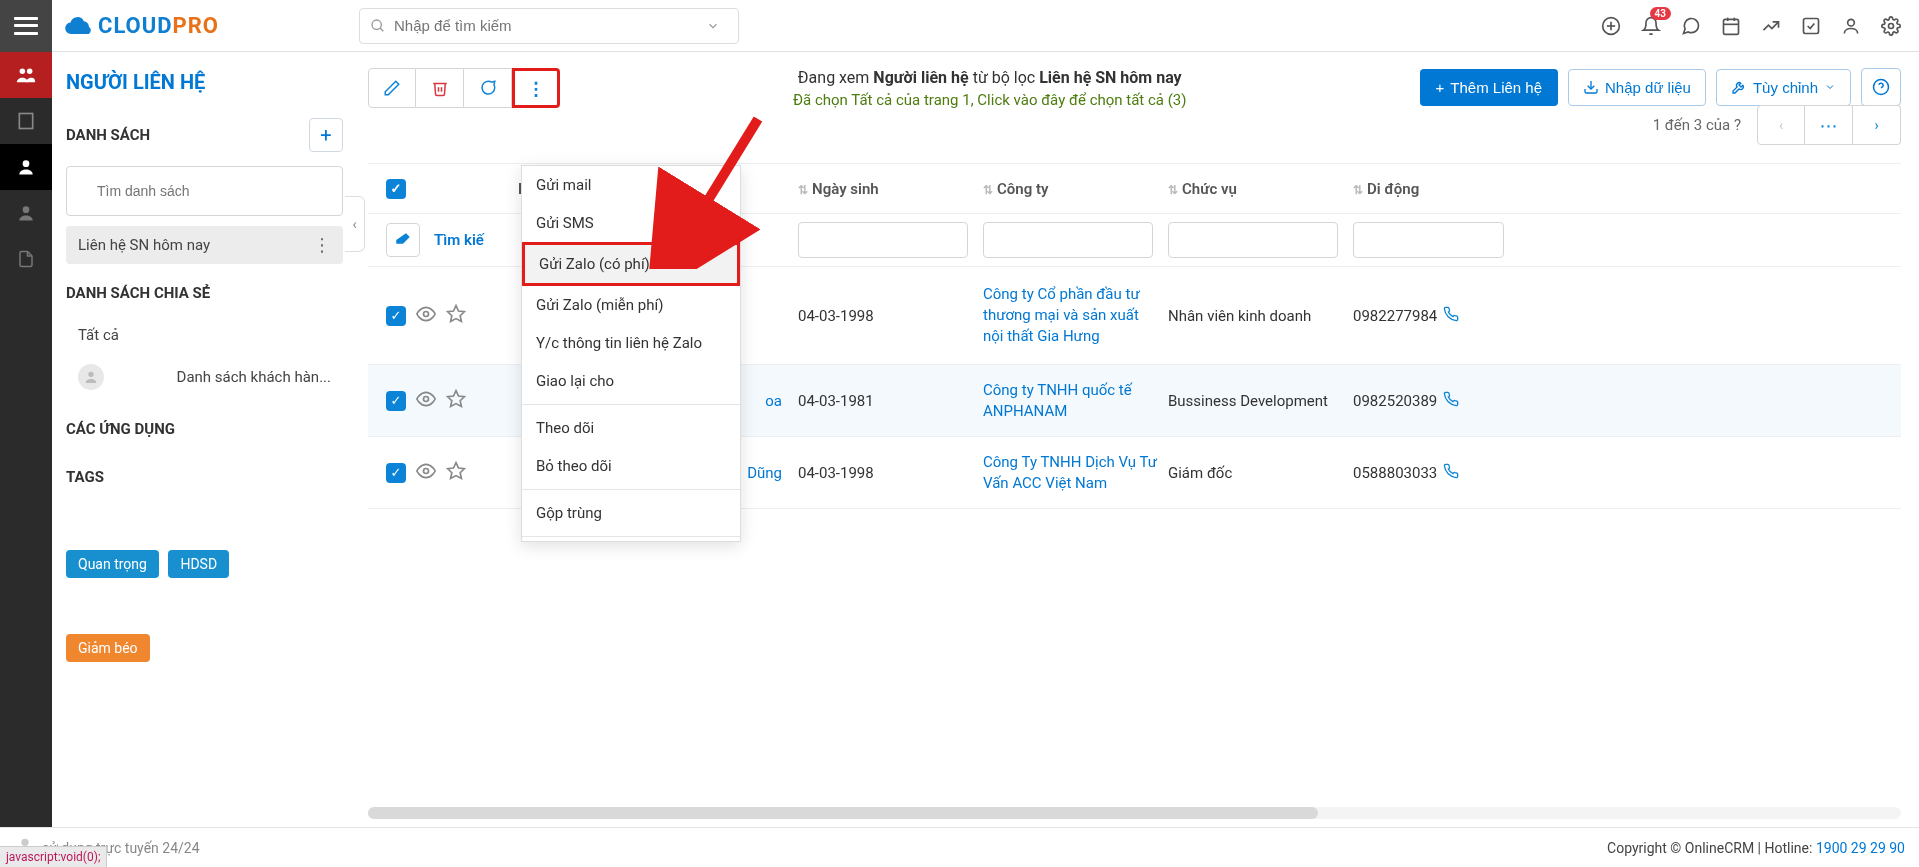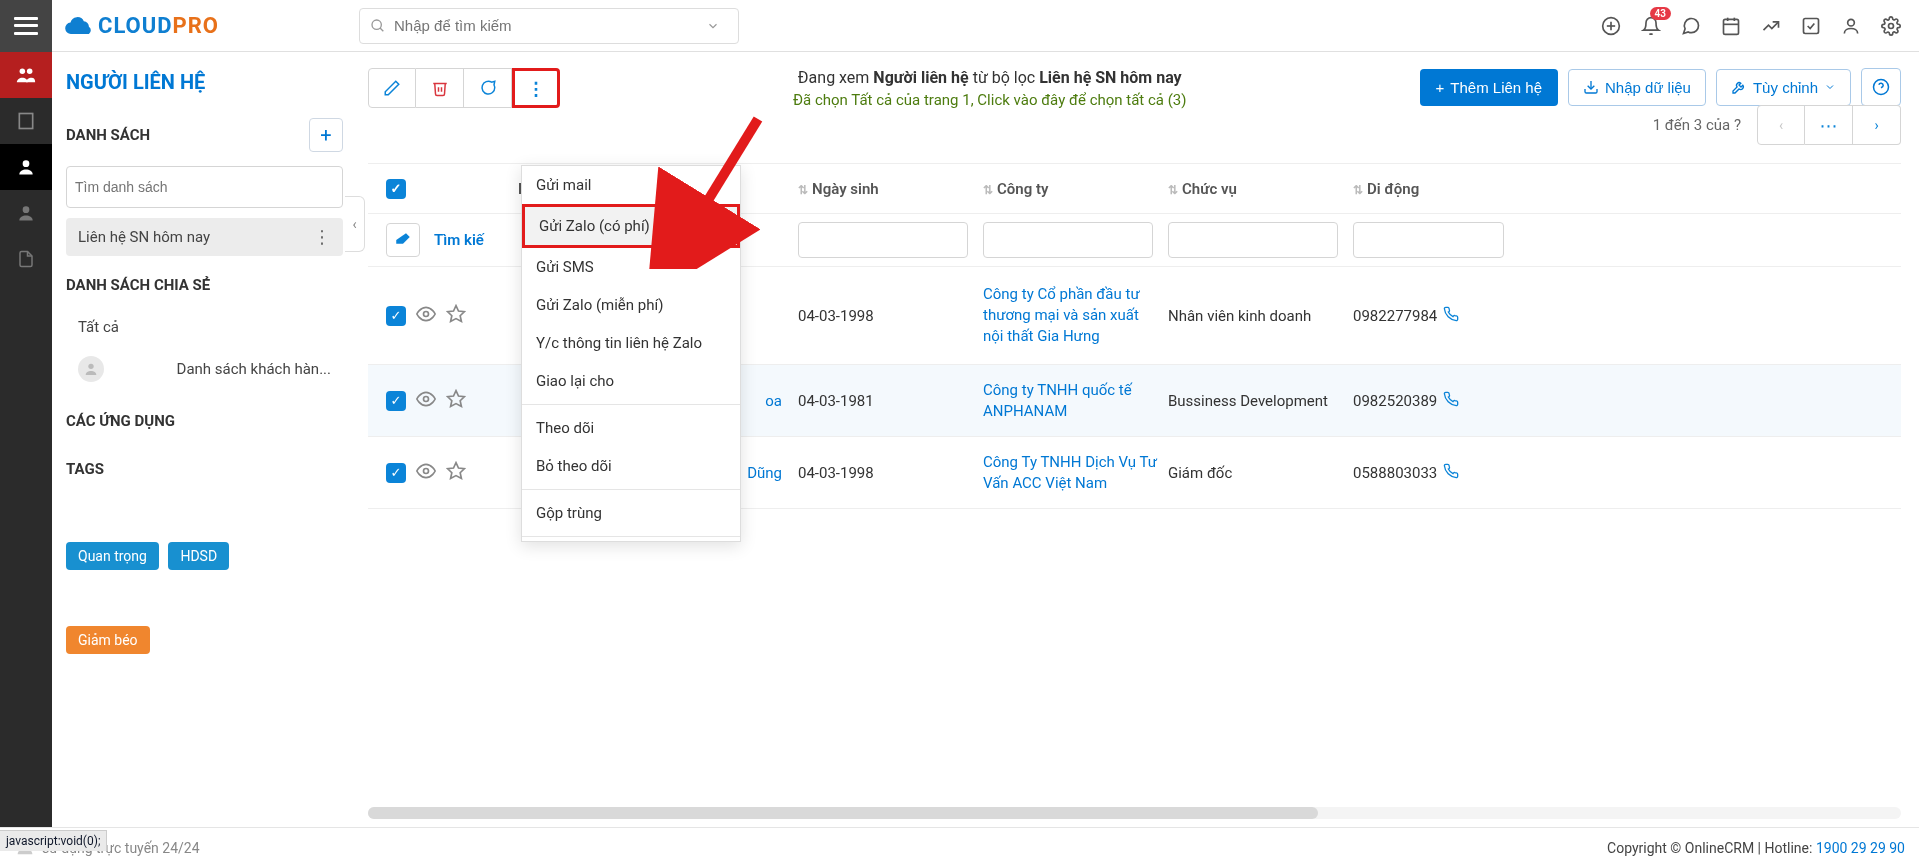--- a/index.html
+++ b/index.html
@@ -27,21 +27,21 @@
   .rail-item { width: 52px; height: 46px; display: flex; align-items: center; justify-content: center; color: #aaa; cursor: pointer; }
   .rail-item.active { background: #b51f1f; color: #fff; }
   .rail-item.dark { background: #000; }
   
   
   .sidebar { position: fixed; top: 52px; left: 52px; width: 305px; bottom: 40px; padding: 18px 14px 10px 14px; overflow-y: auto; }
   .module-title { color: #0078d4; font-size: 20px; font-weight: 700; margin-bottom: 24px; }
   .section-row { display: flex; align-items: center; justify-content: space-between; margin-bottom: 14px; }
   .section-title { font-weight: 700; font-size: 15px; color: #333; }
   .add-btn { width: 34px; height: 34px; border: 1px solid #cfd8e3; border-radius: 4px; display: flex; align-items: center; justify-content: center; color: #0078d4; font-size: 20px; cursor: pointer; }
-  .search-list { width: 100%; height: 42px; border: 1px solid #d5d5d5; border-radius: 4px; padding: 0 8px; font-size: 14px; margin-bottom: 10px; outline: none; }
+  .search-list { width: 100%; height: 50px; border: 1px solid #d5d5d5; border-radius: 4px; padding: 0 30px; font-size: 14px; margin-bottom: 10px; outline: none; }
   .list-item { padding: 10px 12px; border-radius: 4px; display: flex; align-items: center; justify-content: space-between; font-size: 15px; color: #444; }
   .list-item.active { background: #ececec; }
   .dots-v { color: #666; font-size: 18px; line-height: 1; cursor: pointer; }
   .avatar-circle { width: 26px; height: 26px; border-radius: 50%; background: #e8e8e8; display: inline-flex; align-items: center; justify-content: center; margin-right: 8px; color:#bbb;}
   .flex-row { display: flex; align-items: center; }
   .tag { display: inline-block; padding: 6px 12px; border-radius: 4px; color: #fff; font-size: 14px; margin-right: 6px; margin-bottom: 8px; margin-top: 48px; }
   .tag.blue { background: #1890d0; }
   .tag.orange { background: #f0862e; }
   
   .collapse-handle { position: fixed; left: 345px; top: 196px; width: 20px; height: 56px; border: 1px solid #ddd; border-left: none; background: #fff; border-radius: 0 6px 6px 0; display: flex; align-items: center; justify-content: center; color: #888; cursor: pointer; z-index:5;}
@@ -98,21 +98,21 @@
   .dropdown-sep { height: 1px; background: #e5e5e5; margin: 4px 0; }
   
   
   .arrow-overlay { position: fixed; top: 109px; left: 648px; z-index: 200; pointer-events: none; }
   
   
   .footer { position: fixed; bottom: 0; left: 0; right: 0; height: 40px; border-top: 1px solid #e5e5e5; display: flex; align-items: center; padding: 0 14px; font-size: 14px; background: #fff; color: #444; }
   .footer-left { display: flex; align-items: center; gap: 6px; }
   .footer-right { margin-left: auto; }
   .footer-link { color: #0078d4; }
-  .js-void { position: fixed; bottom: 16px; left: 0; background: #eaeaea; padding: 3px 6px; font-size: 12px; color: #0f172a; z-index: 10; border:1px solid #ccc; border-left:none; border-bottom:none;}
+  .js-void { position: fixed; bottom: 0; left: 0; background: #eaeaea; padding: 3px 6px; font-size: 12px; color: #be185d; z-index: 10; border:1px solid #ccc; border-left:none; border-bottom:none;}
   .scrollbar-h { position:absolute; bottom:8px; left:8px; right:18px; height:12px; background:#f4f4f4; border-radius:6px;}
   .scrollbar-h .thumb { position:absolute; left:0; width:62%; height:100%; background:#d9d9d9; border-radius:6px;}
 </style>
 </head>
 <body>
 
 <div class="topbar">
   <div class="hamburger">
     <div class="hamburger-lines">
         <span></span>
@@ -436,22 +436,22 @@
       </div>
   </div>
 
   <div class="scrollbar-h">
       <div class="thumb"></div>
     </div>
 </div>
 
 <div class="dropdown">
   <div class="dropdown-item">Gửi mail</div>
+  <div class="dropdown-item">Gửi SMS</div>
   <div class="dropdown-item highlight">Gửi Zalo (có phí)</div>
-  <div class="dropdown-item">Gửi SMS</div>
   <div class="dropdown-item">Gửi Zalo (miễn phí)</div>
   <div class="dropdown-item">Y/c thông tin liên hệ Zalo</div>
   <div class="dropdown-item">Giao lại cho</div>
   <div class="dropdown-sep"></div>
   <div class="dropdown-item">Theo dõi</div>
   <div class="dropdown-item">Bỏ theo dõi</div>
   <div class="dropdown-sep"></div>
   <div class="dropdown-item">Gộp trùng</div>
   <div class="dropdown-sep"></div>
 </div>

